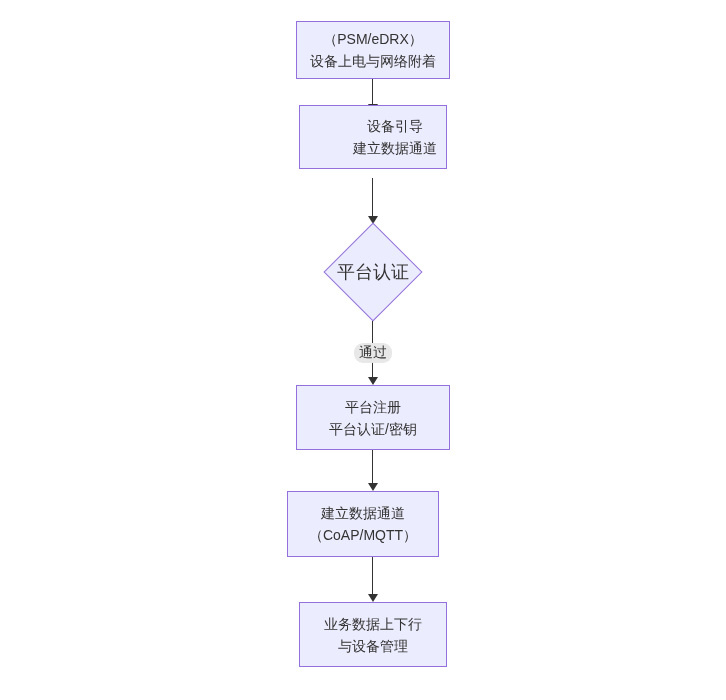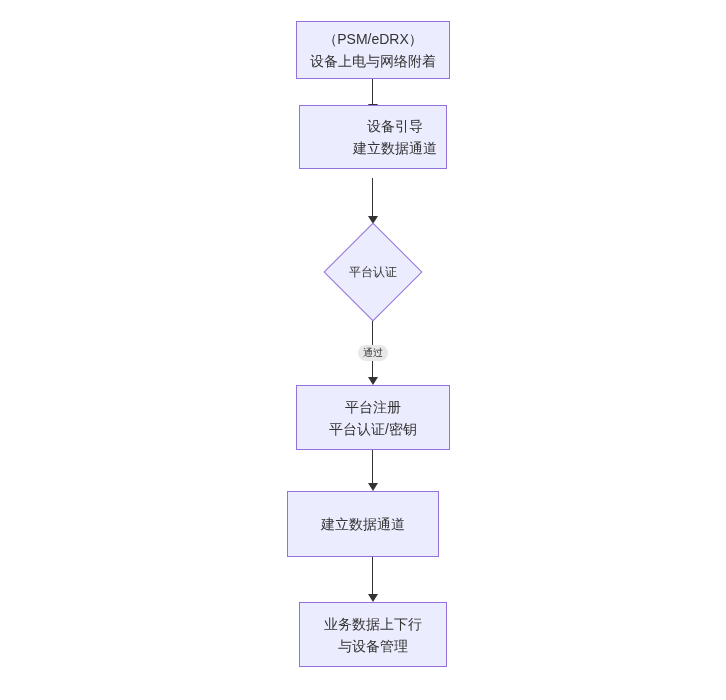--- a/index.html
+++ b/index.html
@@ -56,21 +56,21 @@
     background: var(--node-fill);
     border: 1px solid var(--node-border);
     transform: translate(-50%, -50%) rotate(45deg);
   }
   .diamond-text {
     position: absolute;
     left: 0; top: 0; right: 0; bottom: 0;
     display: flex;
     align-items: center;
     justify-content: center;
-    font-size: 12px;
+    font-size: 18px;
     color: var(--text-color);
     white-space: nowrap;
   }
   
   .edge-line {
     position: absolute;
     width: 1px;
     background: var(--arrow-color);
     left: 372px;
   }
@@ -86,21 +86,21 @@
   .e2-line { top: 178px; height: 39px; }  .e2-head { top: 216px; }
   .e3-line { top: 321px; height: 57px; }  .e3-head { top: 377px; }
   .e4-line { top: 450px; height: 34px; }  .e4-head { top: 483px; }
   .e5-line { top: 557px; height: 38px; }  .e5-head { top: 594px; }
   .edge-label {
     position: absolute;
     left: 373px; top: 353px;
     transform: translate(-50%, -50%);
     background: var(--edge-label-bg);
     padding: 1px 5px;
-    font-size: 10px;
+    font-size: 14px;
     color: var(--text-color);
     white-space: nowrap;
     border-radius: 9px;
   }
 </style>
 </head>
 <body>
 
 <div class="canvas">
 
@@ -132,20 +132,21 @@
   <div class="node n4">
     <span>平台注册</span>
     <span>平台认证/密钥</span>
   </div>
 
   <div class="edge-line e4-line"></div>
   <div class="edge-head e4-head"></div>
 
   <div class="node n5">
     <span>建立数据通道</span>
+    <span>（CoAP/MQTT）</span>
   </div>
 
   <div class="edge-line e5-line"></div>
   <div class="edge-head e5-head"></div>
 
   <div class="node n6">
     <span>业务数据上下行</span>
     <span>与设备管理</span>
   </div>
 

